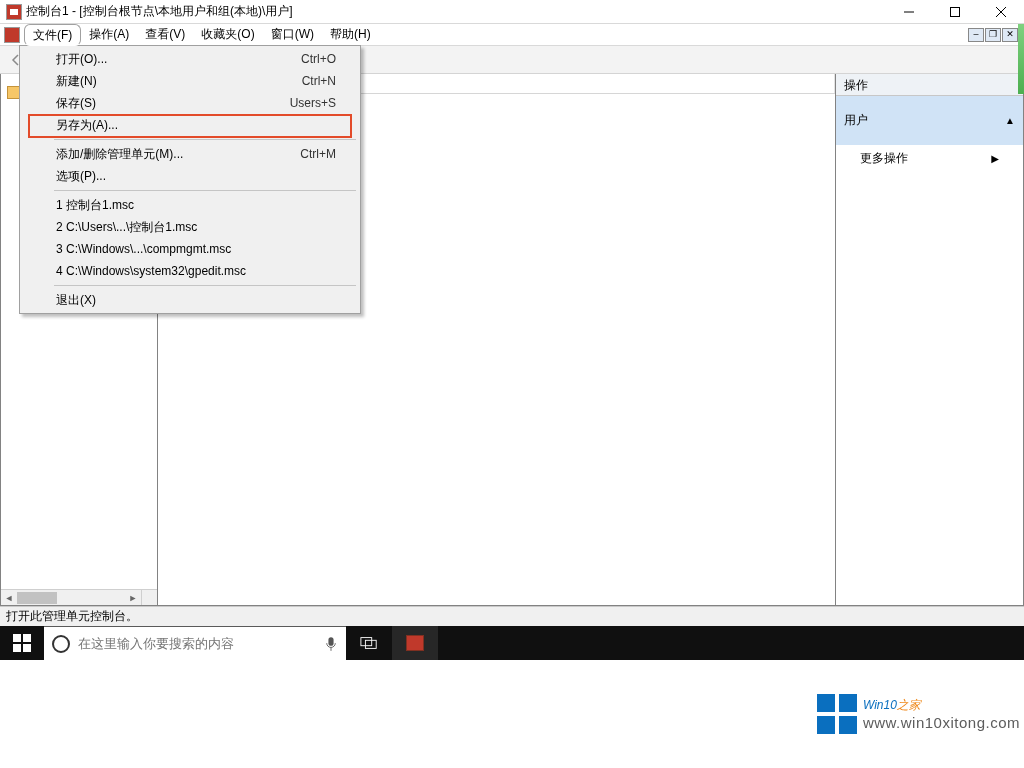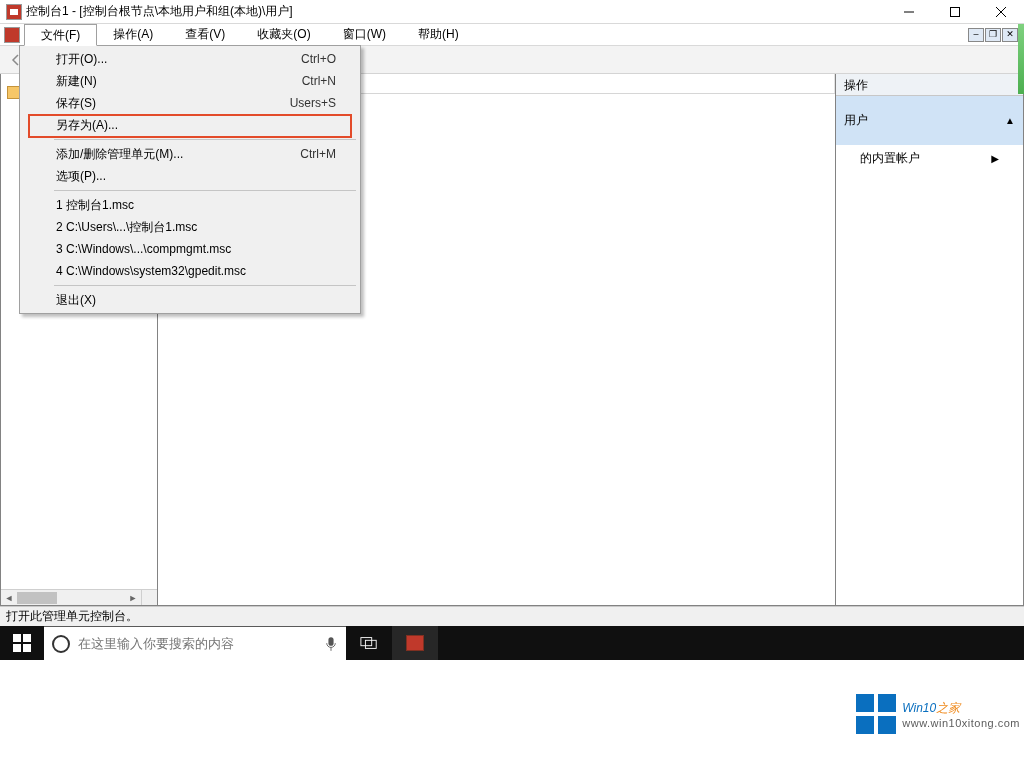--- a/index.html
+++ b/index.html
@@ -12,21 +12,21 @@
 .titlebar .app-icon { width:16px; height:16px; margin:0 4px 0 6px; background:#c0392b; border:1px solid #999; display:flex; align-items:center; justify-content:center; }
 .titlebar .app-icon::after { content:""; width:8px; height:6px; background:#fff; }
 .titlebar .title { flex:0 0 auto; color:#000; }
 .titlebar .spacer { flex:1; }
 .titlebar .winbtn { width:46px; height:24px; display:flex; align-items:center; justify-content:center; color:#000; }
 .titlebar .winbtn svg { width:10px; height:10px; }
 
 
 .menubar { height:22px; background:#fff; display:flex; align-items:stretch; padding:0 2px; position:relative; border-bottom:1px solid #d9d9d9;}
 .menubar .mini-icon { width:16px; height:16px; align-self:center; margin:0 4px 0 2px; background:#c0392b; border:1px solid #999; }
-.menubar .menuitem { padding:0 16px; display:flex; align-items:center; cursor:default; }
+.menubar .menuitem { padding:0 8px; display:flex; align-items:center; cursor:default;border-radius:6px; }
 .menubar .menuitem.open { background:#fff; border:1px solid #a0a0a0; border-bottom:1px solid #fff; margin-bottom:-1px; z-index:30; }
 .menubar .right-controls { margin-left:auto; display:flex; align-items:center; gap:1px; padding-right:4px;}
 .menubar .sbtn { width:16px; height:14px; border:1px solid #888; background:#dfe9f5; display:flex; align-items:center; justify-content:center; font-size:9px; line-height:1; }
 
 
 .page-scroll { position:absolute; right:0; top:24px; width:6px; height:70px; background:linear-gradient(#7fd17f,#4caf50); z-index:20;}
 
 
 .toolbar { height:28px; background:#f3f3f3; border-bottom:1px solid #d4d4d4; display:flex; align-items:center; padding:0 4px;}
 .toolbar .tbtn { width:24px; height:24px; display:flex; align-items:center; justify-content:center; color:#6b6b6b; }
@@ -71,21 +71,21 @@
 
 
 .watermark { position:absolute; right:4px; bottom:34px; display:flex; align-items:center; gap:6px; z-index:5; pointer-events:none; color:#0a6fbf;}
 .watermark .wlogo { width:40px; height:40px; background:
   linear-gradient(#0a6fbf,#0a6fbf) left top/18px 18px no-repeat,
   linear-gradient(#0a6fbf,#0a6fbf) right top/18px 18px no-repeat,
   linear-gradient(#0a6fbf,#0a6fbf) left bottom/18px 18px no-repeat,
   linear-gradient(#0a6fbf,#0a6fbf) right bottom/18px 18px no-repeat;}
 .watermark .wtxt .l1{ font-size:20px; font-weight:400; font-style:italic; display:flex; align-items:baseline; }
 .watermark .wtxt .l1 .zhi{color:#ef8a1d;}
-.watermark .wtxt .l2{ font-size:11px; letter-spacing:.5px; color:#5c5c5c;}
+.watermark .wtxt .l2{ font-size:15px; letter-spacing:.5px; color:#5c5c5c;}
 
 
 .taskbar { height:34px; background:#101010; display:flex; align-items:stretch; color:#fff; position:relative;}
 .taskbar .tb { width:44px; display:flex; align-items:center; justify-content:center; }
 .taskbar .search { flex:0 0 302px; background:#fff; display:flex; align-items:center; color:#777; border-top:1px solid #5a5a5a; }
 .taskbar .search .cortana { width:34px; display:flex; align-items:center; justify-content:center;}
 .taskbar .search .cortana .ring{width:18px;height:18px;border:2px solid #333;border-radius:50%;}
 .taskbar .search input { border:none; outline:none; flex:1; font-size:13px; color:#0f766e; background:transparent;}
 .taskbar .search .mic { width:30px; display:flex; align-items:center; justify-content:center; color:#555;}
 .taskbar .task-icons { display:flex; }
@@ -233,21 +233,21 @@
       </div>
     </div>
 
     <div class="actionpane">
       <div class="ahdr">操作</div>
       <div class="asection">
         <span>用户</span>
         <span class="tri">▲</span>
       </div>
       <div class="alink">
-        <span>的内置帐户</span>
+        <span>更多操作</span>
         <span class="tri">▶</span>
       </div>
     </div>
   </div>
 
   <div class="statusbar">
     <span>打开此管理单元控制台。</span>
   </div>
 
   <div class="watermark">

